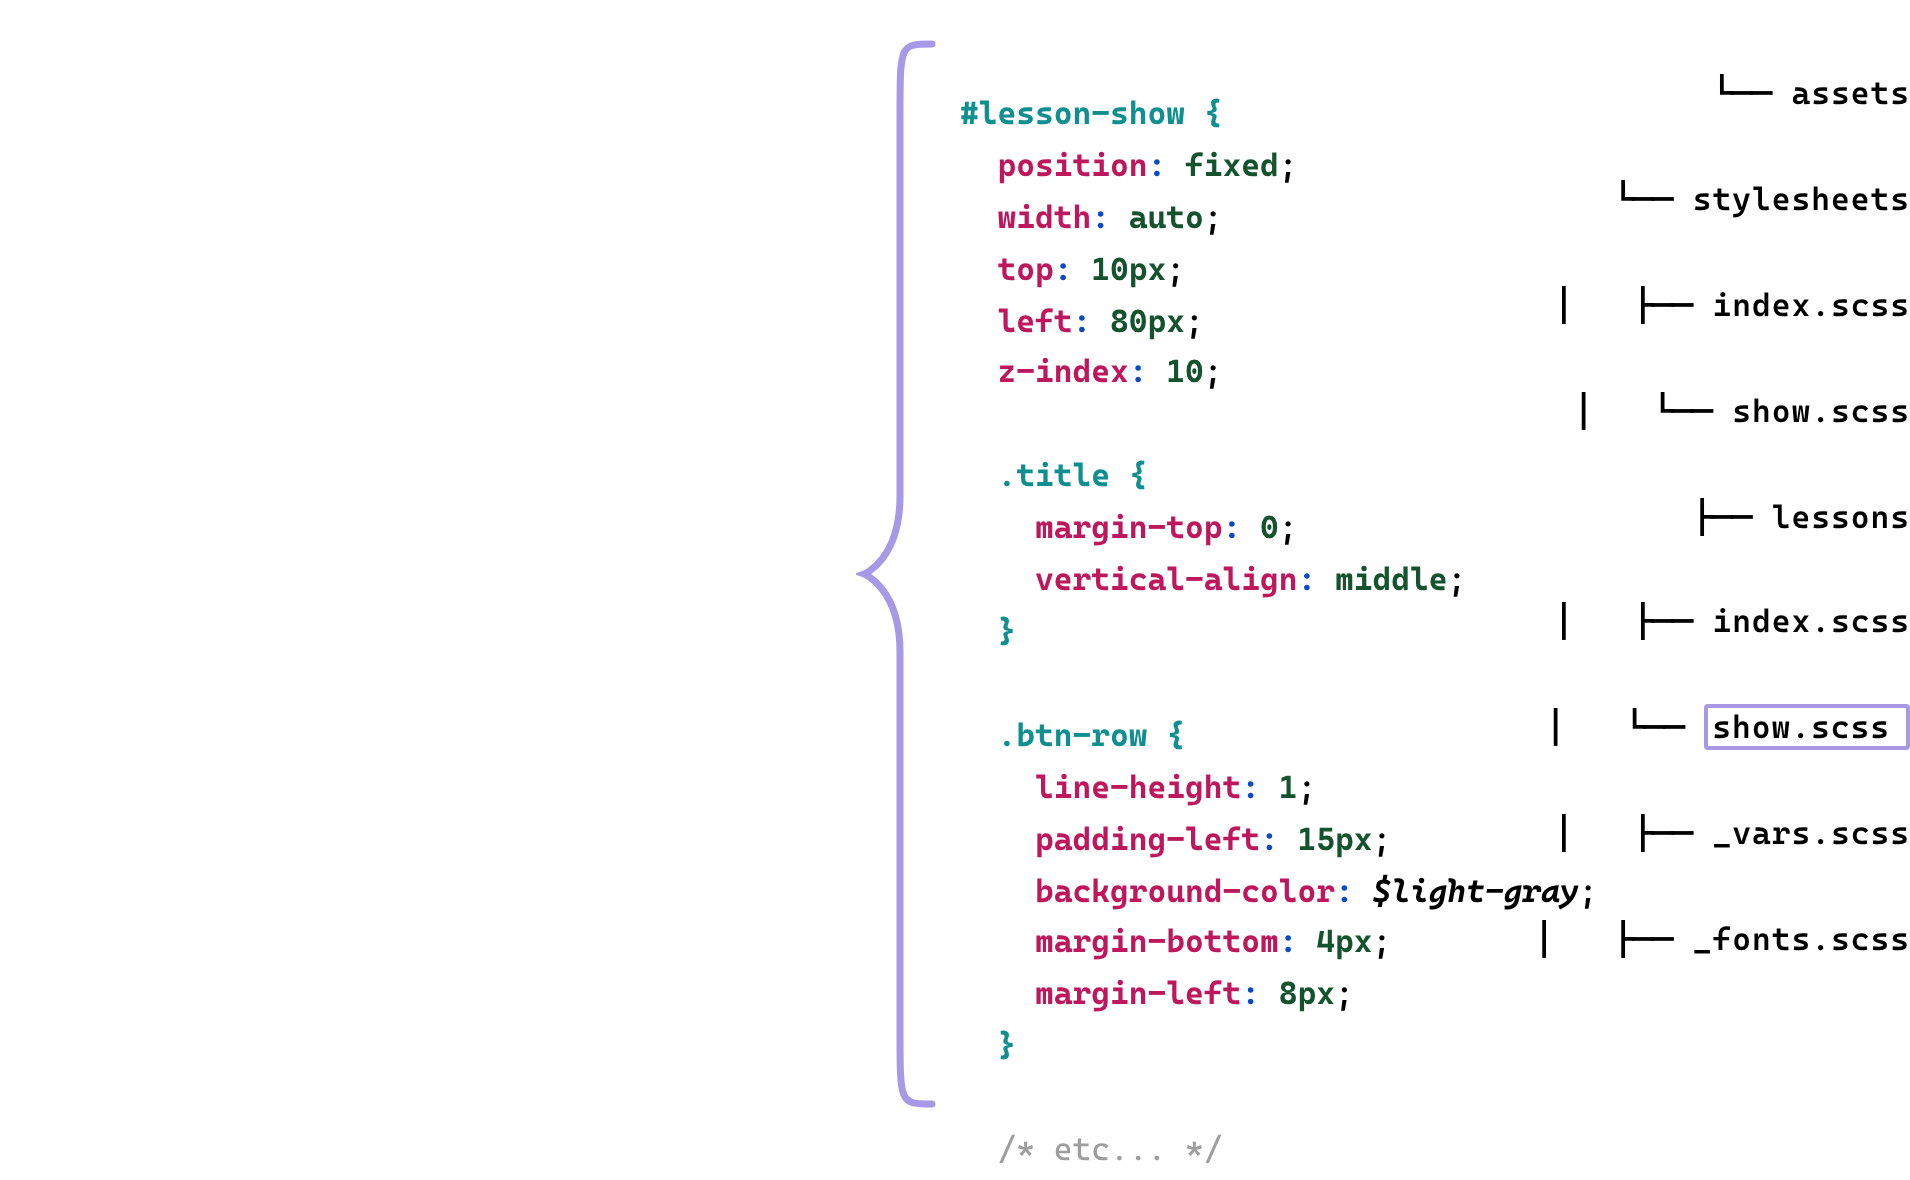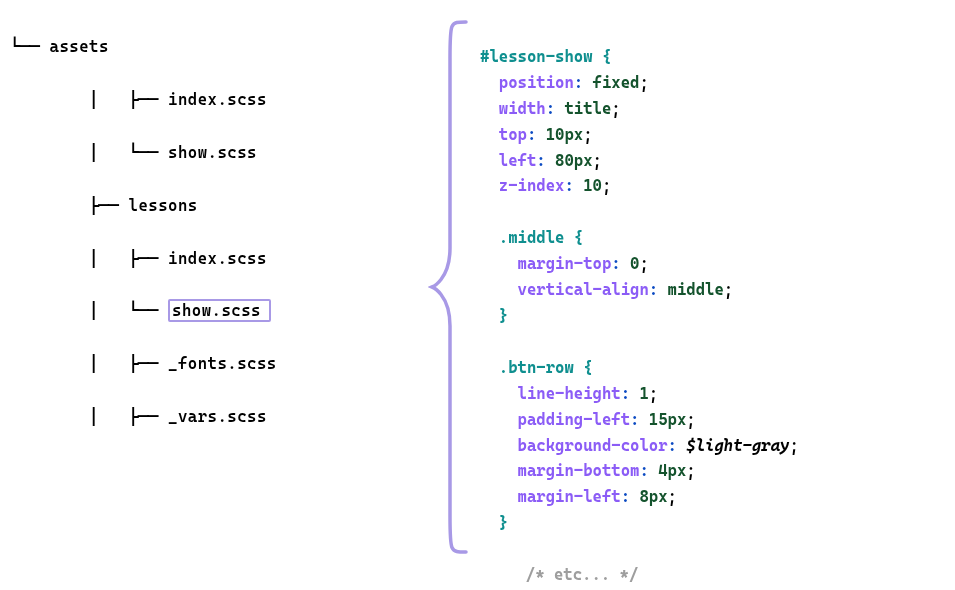--- a/index.html
+++ b/index.html
@@ -12,86 +12,87 @@
   width: 955px;
   height: 590px;
   position: relative;
   padding: 8px 0 0 10px;
 }
 .tree {
   line-height: 1.65;
   white-space: pre;
   letter-spacing: 0.5px;
 }
-.tree-line { display: block; }
+.tree-line { display: block; text-align: right; }
 .highlighted {
   border: 2px solid #a899e6;
   border-radius: 2px;
   padding: 0 8px 0 2px;
 }
 .code-panel {
   position: absolute;
   left: 480px;
   top: 18px;
   line-height: 1.62;
   white-space: pre;
   font-size: 16px;
 }
 .sel { color: #0f8f8f; font-weight: 700; }
-.prop { color: #8b5cf6; font-weight: 700; }
+.prop { color: #be185d; font-weight: 700; }
 .val { color: #14532d; font-weight: 700; }
 .var { color: #000000; font-weight: 700; font-style: italic; }
 .brace { color: #0f8f8f; font-weight: 700; }
 .cbrace { color: #0b4ac2; font-weight: 700; }
 .semi { color: #000; font-weight: 600; }
-.comment { color: #9e9e9e; font-weight: 700; margin-left: 27px; }
+.comment { color: #9e9e9e; font-weight: 400; }
 .bracket {
   position: absolute;
   left: 428px;
   top: 18px;
   width: 46px;
   height: 538px;
 }
 </style>
 </head>
 <body>
 
 <div class="tree">
 <span class="tree-line"><span>└──</span> <span>assets</span></span>
+<span class="tree-line">    <span>└──</span> <span>stylesheets</span></span>
 <span class="tree-line">        <span>│</span>   <span>├──</span> <span>index.scss</span></span>
 <span class="tree-line">        <span>│</span>   <span>└──</span> <span>show.scss</span></span>
 <span class="tree-line">        <span>├──</span> <span>lessons</span></span>
 <span class="tree-line">        <span>│</span>   <span>├──</span> <span>index.scss</span></span>
 <span class="tree-line">        <span>│</span>   <span>└──</span> <span class="highlighted">show.scss</span></span>
+<span class="tree-line">        <span>│</span>   <span>├──</span> <span>_vars.scss</span></span>
 <span class="tree-line">        <span>│</span>   <span>├──</span> <span>_fonts.scss</span></span>
-<span class="tree-line">        <span>│</span>   <span>├──</span> <span>_vars.scss</span></span>
 
 
 
 
 
 
 
 
 
 </div>
 
 <svg class="bracket" viewBox="0 0 46 538">
   <path d="M38,4 C22,4 22,4 22,40 L22,230 C22,262 4,269 4,269 C4,269 22,276 22,308 L22,498 C22,534 22,534 38,534" fill="none" stroke="#a899e6" stroke-width="3.5" stroke-linecap="round"></path>
 </svg>
 
 <div class="code-panel">
 <span><span class="sel">#lesson-show</span> <span class="brace">{</span></span>
 <span>  <span class="prop">position</span><span class="cbrace">:</span> <span class="val">fixed</span><span class="semi">;</span></span>
-<span>  <span class="prop">width</span><span class="cbrace">:</span> <span class="val">title</span><span class="semi">;</span></span>
+<span>  <span class="prop">width</span><span class="cbrace">:</span> <span class="val">auto</span><span class="semi">;</span></span>
 <span>  <span class="prop">top</span><span class="cbrace">:</span> <span class="val">10px</span><span class="semi">;</span></span>
 <span>  <span class="prop">left</span><span class="cbrace">:</span> <span class="val">80px</span><span class="semi">;</span></span>
 <span>  <span class="prop">z-index</span><span class="cbrace">:</span> <span class="val">10</span><span class="semi">;</span></span>
 <span> </span>
-<span>  <span class="sel">.middle</span> <span class="brace">{</span></span>
+<span>  <span class="sel">.title</span> <span class="brace">{</span></span>
 <span>    <span class="prop">margin-top</span><span class="cbrace">:</span> <span class="val">0</span><span class="semi">;</span></span>
 <span>    <span class="prop">vertical-align</span><span class="cbrace">:</span> <span class="val">middle</span><span class="semi">;</span></span>
 <span>  <span class="brace">}</span></span>
 <span> </span>
 <span>  <span class="sel">.btn-row</span> <span class="brace">{</span></span>
 <span>    <span class="prop">line-height</span><span class="cbrace">:</span> <span class="val">1</span><span class="semi">;</span></span>
 <span>    <span class="prop">padding-left</span><span class="cbrace">:</span> <span class="val">15px</span><span class="semi">;</span></span>
 <span>    <span class="prop">background-color</span><span class="cbrace">:</span> <span class="var">$light-gray</span><span class="semi">;</span></span>
 <span>    <span class="prop">margin-bottom</span><span class="cbrace">:</span> <span class="val">4px</span><span class="semi">;</span></span>
 <span>    <span class="prop">margin-left</span><span class="cbrace">:</span> <span class="val">8px</span><span class="semi">;</span></span>

